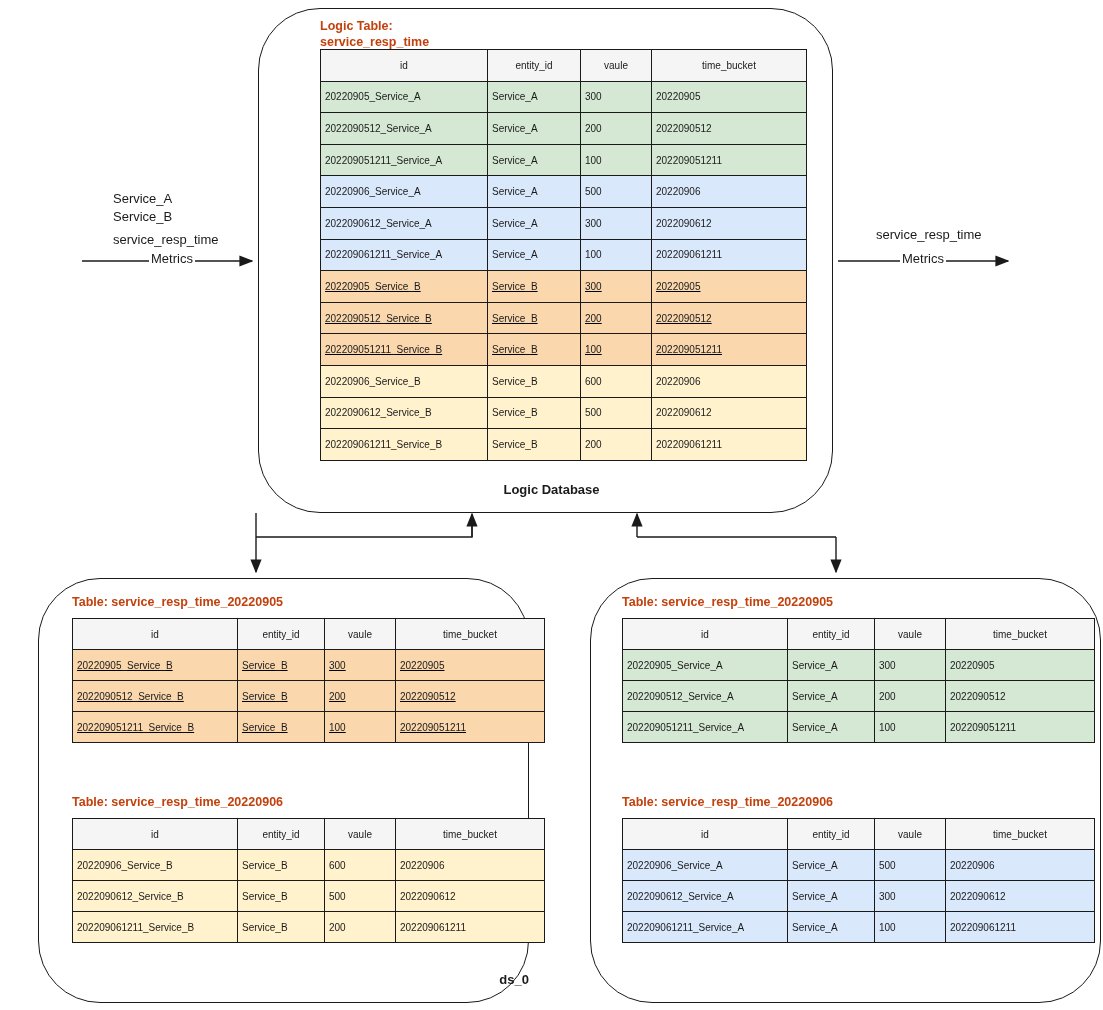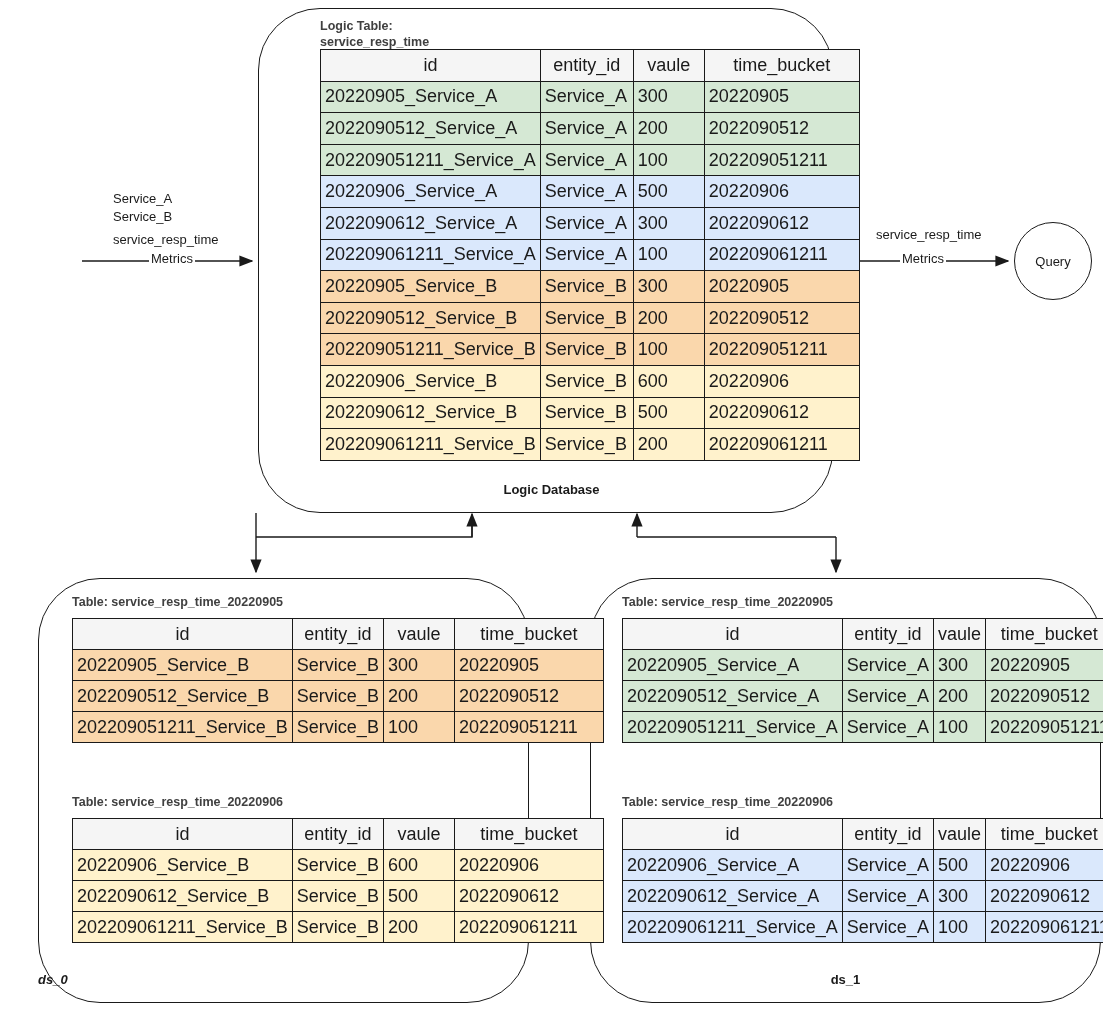--- a/index.html
+++ b/index.html
@@ -125,56 +125,55 @@
     left: 0;
     top: 482px;
     width: 1103px;
     text-align: center;
   }
   #ds0-caption {
     position: absolute;
     left: 38px;
     top: 972px;
     width: 491px;
-    text-align: left;
-    font-style: italic;
+    text-align: right;
   }
   #ds1-caption {
     position: absolute;
     left: 590px;
     top: 972px;
     width: 511px;
     text-align: center;
   }
 
   
   .table-title {
     position: absolute;
     font-weight: bold;
     font-size: 12.5px;
-    color: #404040;
+    color: #c2410c;
     white-space: nowrap;
     line-height: 16px;
   }
   #logic-table-title {
     left: 320px;
     top: 18px;
   }
   #ds0-t1-title { left: 72px;  top: 594px; }
   #ds0-t2-title { left: 72px;  top: 794px; }
   #ds1-t1-title { left: 622px; top: 594px; }
   #ds1-t2-title { left: 622px; top: 794px; }
 
   
   table.dtable {
     position: absolute;
     border-collapse: collapse;
     table-layout: fixed;
     background: #c4b5fd;
-    font-size: 18px;
+    font-size: 10px;
   }
   table.dtable th,
   table.dtable td {
     border: 1px solid #1a1a1a;
     padding: 0 4px;
     height: 30px;
     color: #1a1a1a;
     font-weight: normal;
     overflow: hidden;
     white-space: nowrap;
@@ -205,21 +204,21 @@
   .ds-table td { height: 31.5px; }
 
   #ds0-table-1 { left: 72px;  top: 618px; }
   #ds0-table-2 { left: 72px;  top: 818px; }
   #ds1-table-1 { left: 622px; top: 618px; }
   #ds1-table-2 { left: 622px; top: 818px; }
 
   
   .tint-green  { background: #d5e8d4; margin-top: 34px; }
   .tint-blue   { background: #dae8fc; padding-left: 21px; }
-  .tint-orange { background: #fad7ac; }
+  .tint-orange { background: #fad7ac; text-decoration: underline; }
   .tint-yellow { background: #fff2cc; }
 </style>
 </head>
 <body>
 
 <div id="canvas">
 
   <svg class="layer" viewBox="0 0 1103 1010">
     <defs>
       <marker id="arrowhead" markerWidth="10" markerHeight="8" refX="9" refY="4" orient="auto">
@@ -246,23 +245,20 @@
       <polyline points="637,537 836,537" fill="none" stroke="#1a1a1a" stroke-width="1.4"></polyline>
       <line x1="637" y1="537" x2="637" y2="514" stroke="#1a1a1a" stroke-width="1.4" marker-end="url(#arrowhead)"></line>
       <line x1="836" y1="537" x2="836" y2="572" stroke="#1a1a1a" stroke-width="1.4" marker-end="url(#arrowhead)"></line>
     </g>
   </svg>
 
   <div class="container-box" id="logic-db-box"></div>
   <div class="container-box" id="ds0-box"></div>
   <div class="container-box" id="ds1-box"></div>
 
-  <div class="node-circle" id="query-circle">
-    <span>Query</span>
-  </div>
 
   <div class="free-label" id="persist-edge-label">Service_A</div>
   <div class="free-label" style="left:113px; top:208px;">Service_B</div>
   <div class="free-label" id="persist-edge-label2">service_resp_time</div>
   <div class="free-label" id="persist-edge-metrics">Metrics</div>
 
   <div class="free-label" id="query-edge-label">service_resp_time</div>
   <div class="free-label" id="query-edge-metrics">Metrics</div>
 
   <div class="table-title" id="logic-table-title">
@@ -480,15 +476,14 @@
         </tr>
         <tr class="tint-blue">
           <td class="c-id">202209061211_Service_A</td>
           <td class="c-ent">Service_A</td>
           <td class="c-val">100</td>
           <td class="c-time">202209061211</td>
         </tr>
       </tbody>
   </table>
 
-  <div class="bold-label" id="ds1-caption">ds_1</div>
 
 </div>
 
 </body></html>

